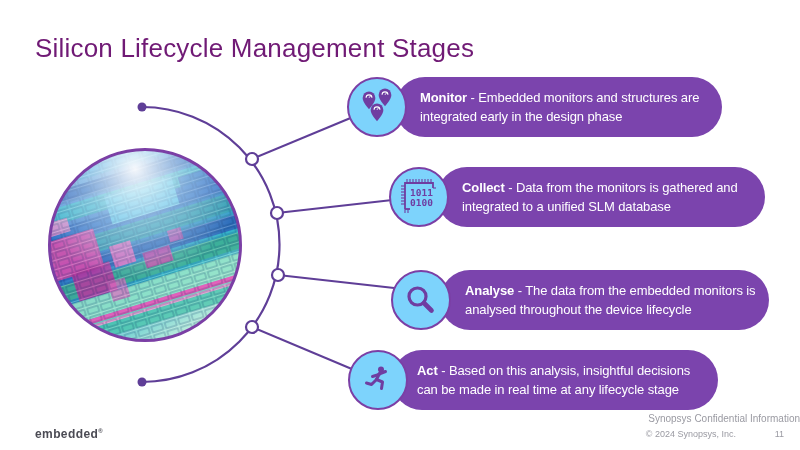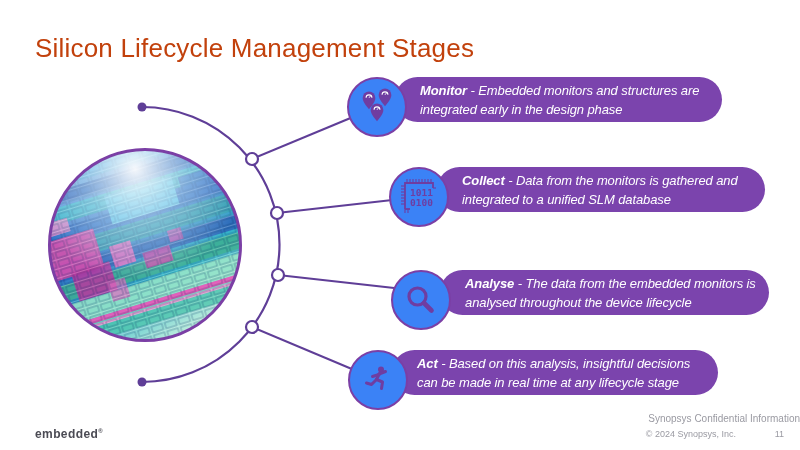--- a/index.html
+++ b/index.html
@@ -2,33 +2,33 @@
 <html><head>
 <meta charset="utf-8">
 <style>
   html,body{margin:0;padding:0;background:#e8e8e8;}
   .slide{
     position:relative;width:800px;height:450px;background:#ffffff;overflow:hidden;
     font-family:"Liberation Sans","DejaVu Sans",sans-serif;
   }
   .title{
     position:absolute;left:35px;top:33px;font-size:26px;font-weight:400;
-    color:#c2410c;letter-spacing:.2px;
+    color:#701a75;letter-spacing:.2px;
   }
   .diagram-svg{position:absolute;left:0;top:0;z-index:1;}
   .stage-row{position:absolute;z-index:2;height:60px;}
   .stage-pill{
-    position:absolute;top:0;height:45px;border-radius:30px;background:#7b44ad;
+    position:absolute;top:0;height:60px;border-radius:30px;background:#7b44ad;
     color:#ffffff;display:flex;align-items:center;box-sizing:border-box;
-    padding:0 12px 0 25px;font-size:13px;line-height:19px;letter-spacing:-.1px;font-style:italic;
+    padding:0 12px 0 25px;font-size:13px;line-height:19px;letter-spacing:-.1px;
   }
   .stage-pill b{font-weight:700;}
   .stage-icon{
     position:absolute;top:0;width:60px;height:60px;border-radius:50%;
-    background:#3b82f6;border:2.5px solid #7b3fa5;box-sizing:border-box;
+    background:#7dd3fc;border:2.5px solid #7b3fa5;box-sizing:border-box;
     display:flex;align-items:center;justify-content:center;
   }
   
   #row-monitor{left:347px;top:77px;width:375px;}
   #row-monitor .stage-pill{left:48px;width:327px;}
   #row-collect{left:389px;top:167px;width:376px;}
   #row-collect .stage-pill{left:48px;width:328px;}
   #row-analyse{left:391px;top:270px;width:378px;}
   #row-analyse .stage-pill{left:49px;width:329px;}
   #row-act{left:348px;top:350px;width:374px;}

